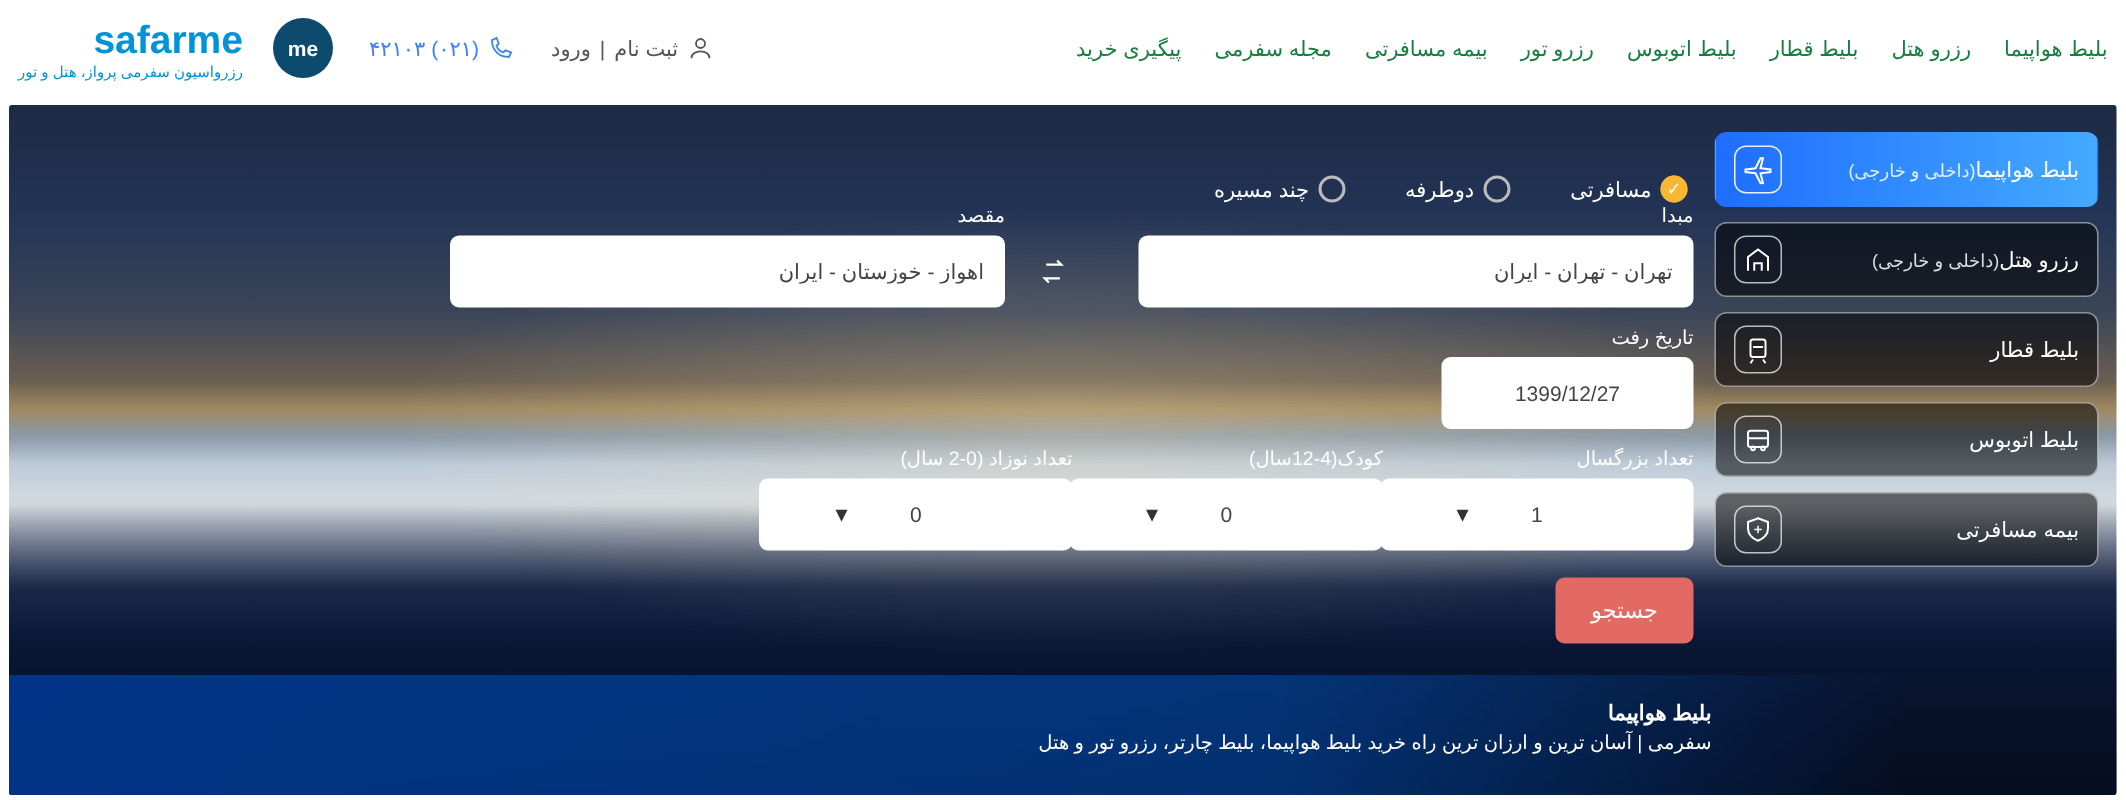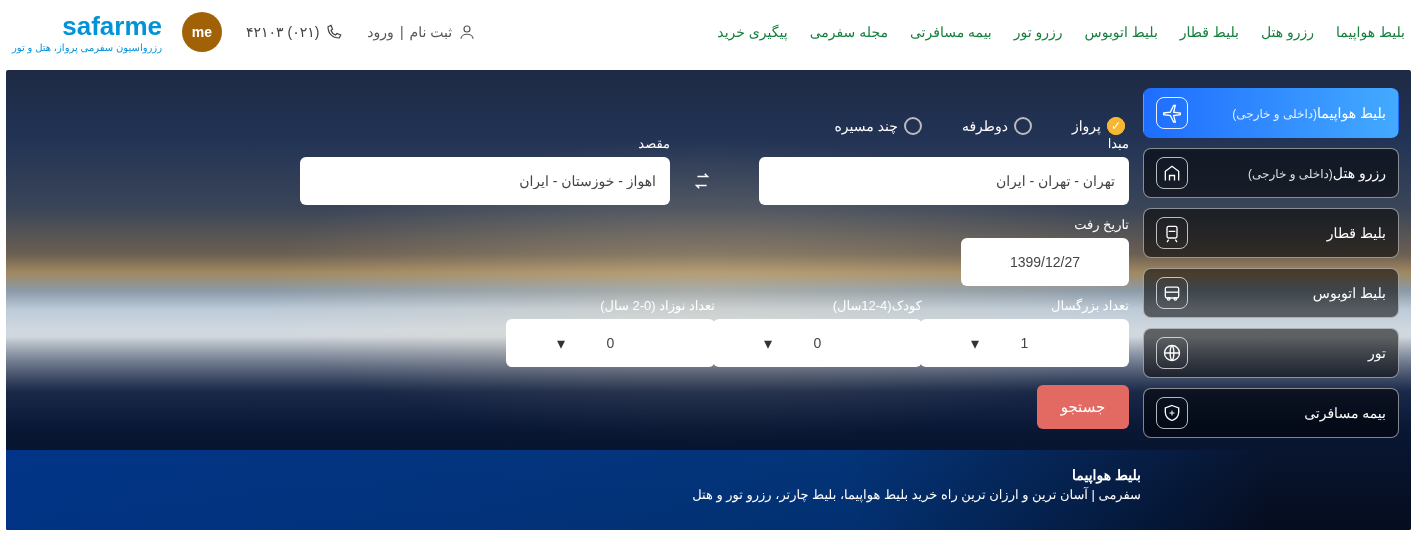--- a/index.html
+++ b/index.html
@@ -3,27 +3,27 @@
 <meta charset="utf-8">
 <style>
 * { margin: 0; padding: 0; box-sizing: border-box; font-family: Tahoma, Arial, sans-serif; }
 body { width: 1417px; height: 533px; background: #fff; overflow: hidden; }
 
 .header { height: 64px; display: flex; align-items: center; justify-content: space-between; padding: 0 12px; background: #fff; }
 .logo-area { display: flex; align-items: center; gap: 20px; }
 .logo-text-block { display: flex; flex-direction: column; align-items: flex-end; }
 .logo-main { font-size: 26px; font-weight: 700; color: #0093d8; direction: ltr; }
 .logo-sub { font-size: 10px; color: #0093d8; }
-.logo-badge { width: 40px; height: 40px; background: #a16207; border-radius: 50%; display: flex; align-items: center; justify-content: center; color: #fff; font-weight: bold; font-size: 14px; }
+.logo-badge { width: 40px; height: 40px; background: #0c4a6e; border-radius: 50%; display: flex; align-items: center; justify-content: center; color: #fff; font-weight: bold; font-size: 14px; }
 
 .nav { display: flex; gap: 22px; }
 .nav a { color: #15803d; text-decoration: none; font-size: 14px; }
 
 .header-right { display: flex; align-items: center; gap: 24px; direction: ltr; }
-.phone { display: flex; align-items: center; gap: 6px; color: #404040; font-size: 14px; direction: ltr; }
+.phone { display: flex; align-items: center; gap: 6px; color: #3b82f6; font-size: 14px; direction: ltr; }
 .auth { display: flex; align-items: center; gap: 6px; color: #555; font-size: 14px; }
 .auth svg { width: 18px; height: 18px; }
 
 .hero { position: relative; width: 1405px; height: 460px; margin: 6px auto 0; background: linear-gradient(to bottom, #1e2a44 0%, #223355 15%, #3a4558 30%, #6b5f52 40%, #a08860 44%, #8b9aa8 48%, #bccad8 52%, #d7dde2 58%, #223050 70%, #0a1a3a 78%, #061430 100%); border-radius: 2px; overflow: hidden; }
 .hero::before { content:''; position:absolute; inset:0; background: radial-gradient(ellipse at 50% 48%, rgba(255,230,180,0.25) 0%, rgba(0,0,0,0) 45%); pointer-events:none; }
 .hero-city { position:absolute; left:0; right:0; bottom:0; height:200px; background: linear-gradient(to top, rgba(5,12,30,0.9) 0%, rgba(10,25,55,0.4) 60%, rgba(0,0,0,0) 100%); }
 .hero-blue { position:absolute; left:0; right:0; bottom:0; height:80px; background: linear-gradient(to right, rgba(0,58,150,0.85) 0%, rgba(0,78,180,0.55) 60%, rgba(0,0,0,0) 90%); }
 
 .search-wrap { position: absolute; top: 18px; right: 12px; left: 12px; display: flex; gap: 14px; }
 
@@ -139,44 +139,35 @@
         <span class="tab-icon">
             <svg width="20" height="20" viewBox="0 0 24 24">
               <rect x="4" y="5" width="16" height="13" rx="2"></rect>
               <circle cx="8" cy="19" r="1.5"></circle>
               <circle cx="16" cy="19" r="1.5"></circle>
               <path d="M4 11h16"></path>
             </svg>
           </span>
       </div>
       <div class="tab">
-        <span>تور</span>
-        <span class="tab-icon">
-            <svg width="20" height="20" viewBox="0 0 24 24">
-              <circle cx="12" cy="12" r="9"></circle>
-              <path d="M3 12h18M12 3c3 3 3 15 0 18M12 3c-3 3-3 15 0 18"></path>
-            </svg>
-          </span>
-      </div>
-      <div class="tab">
         <span>بیمه مسافرتی</span>
         <span class="tab-icon">
             <svg width="20" height="20" viewBox="0 0 24 24">
               <path d="M12 3l8 3v5c0 5-3 8-8 10-5-2-8-5-8-10V6l8-3z"></path>
               <path d="M9 12h6M12 9v6" stroke-width="1.2"></path>
             </svg>
           </span>
       </div>
     </div>
 
     <div class="form-area">
       <div class="trip-type">
         <div class="radio-opt">
           <span class="radio-ring checked"></span>
-          <span>پرواز</span>
+          <span>مسافرتی</span>
         </div>
         <div class="radio-opt">
           <span class="radio-ring gray"></span>
           <span>دوطرفه</span>
         </div>
         <div class="radio-opt">
           <span class="radio-ring gray"></span>
           <span>چند مسیره</span>
         </div>
       </div>

